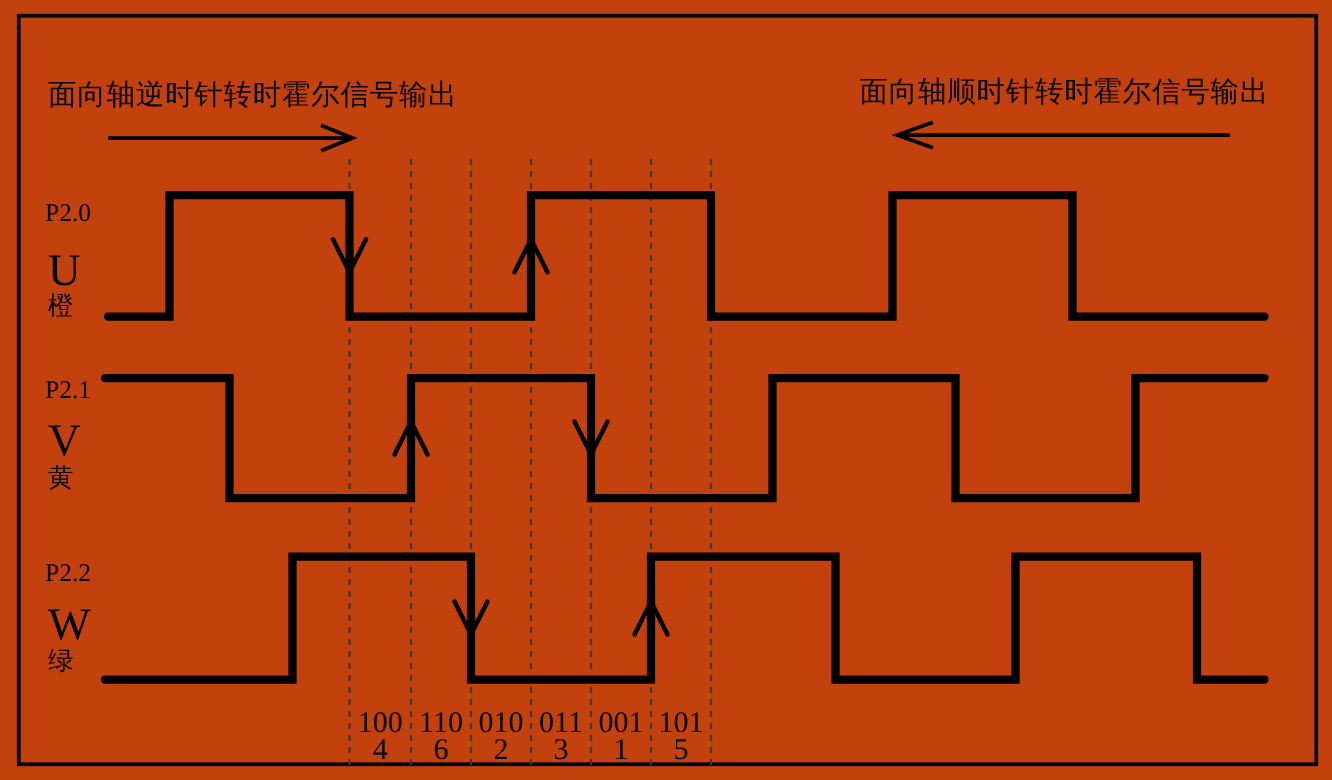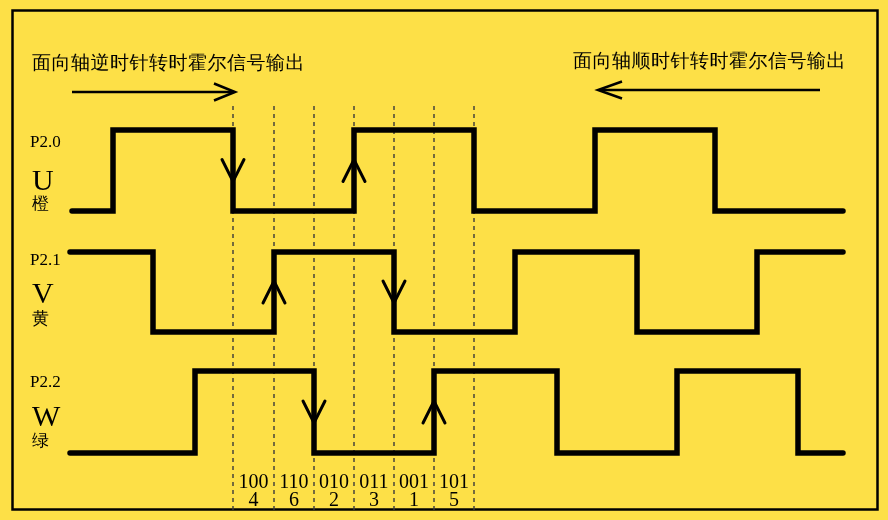--- a/index.html
+++ b/index.html
@@ -1,16 +1,16 @@
 <!DOCTYPE html>
 <html><head>
 <meta charset="utf-8">
 <style>
   html,body{margin:0;padding:0;background:#ffffff;}
-  .stage{width:888px;height:520px;position:relative;background:#fde047;overflow:hidden;}
+  .stage{width:888px;height:520px;position:relative;background:#c2410c;overflow:hidden;}
   svg{display:block;font-family:"Liberation Serif","DejaVu Serif",serif;}
   text{fill:#000;}
   .cn{font-size:19px;letter-spacing:0.5px;}
   .port{font-size:17px;}
   .phase{font-size:30px;}
   .wirecolor{font-size:17px;}
   .code{font-size:20px;text-anchor:middle;}
   .wave{fill:none;stroke:#000;stroke-width:5.5;stroke-linecap:round;stroke-linejoin:miter;}
   .grid{stroke:#3a3a3a;stroke-width:1.4;stroke-dasharray:4 4;fill:none;}
   .arrowhead{fill:none;stroke:#000;stroke-width:3;stroke-linecap:round;}

